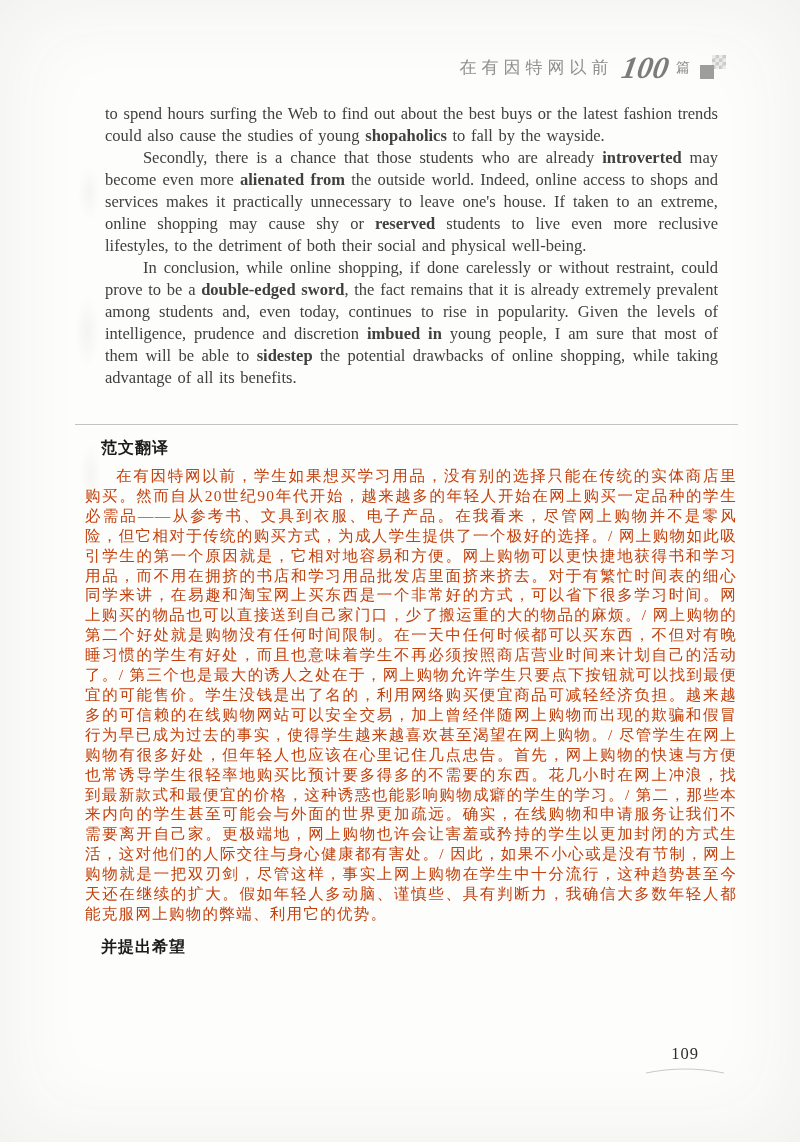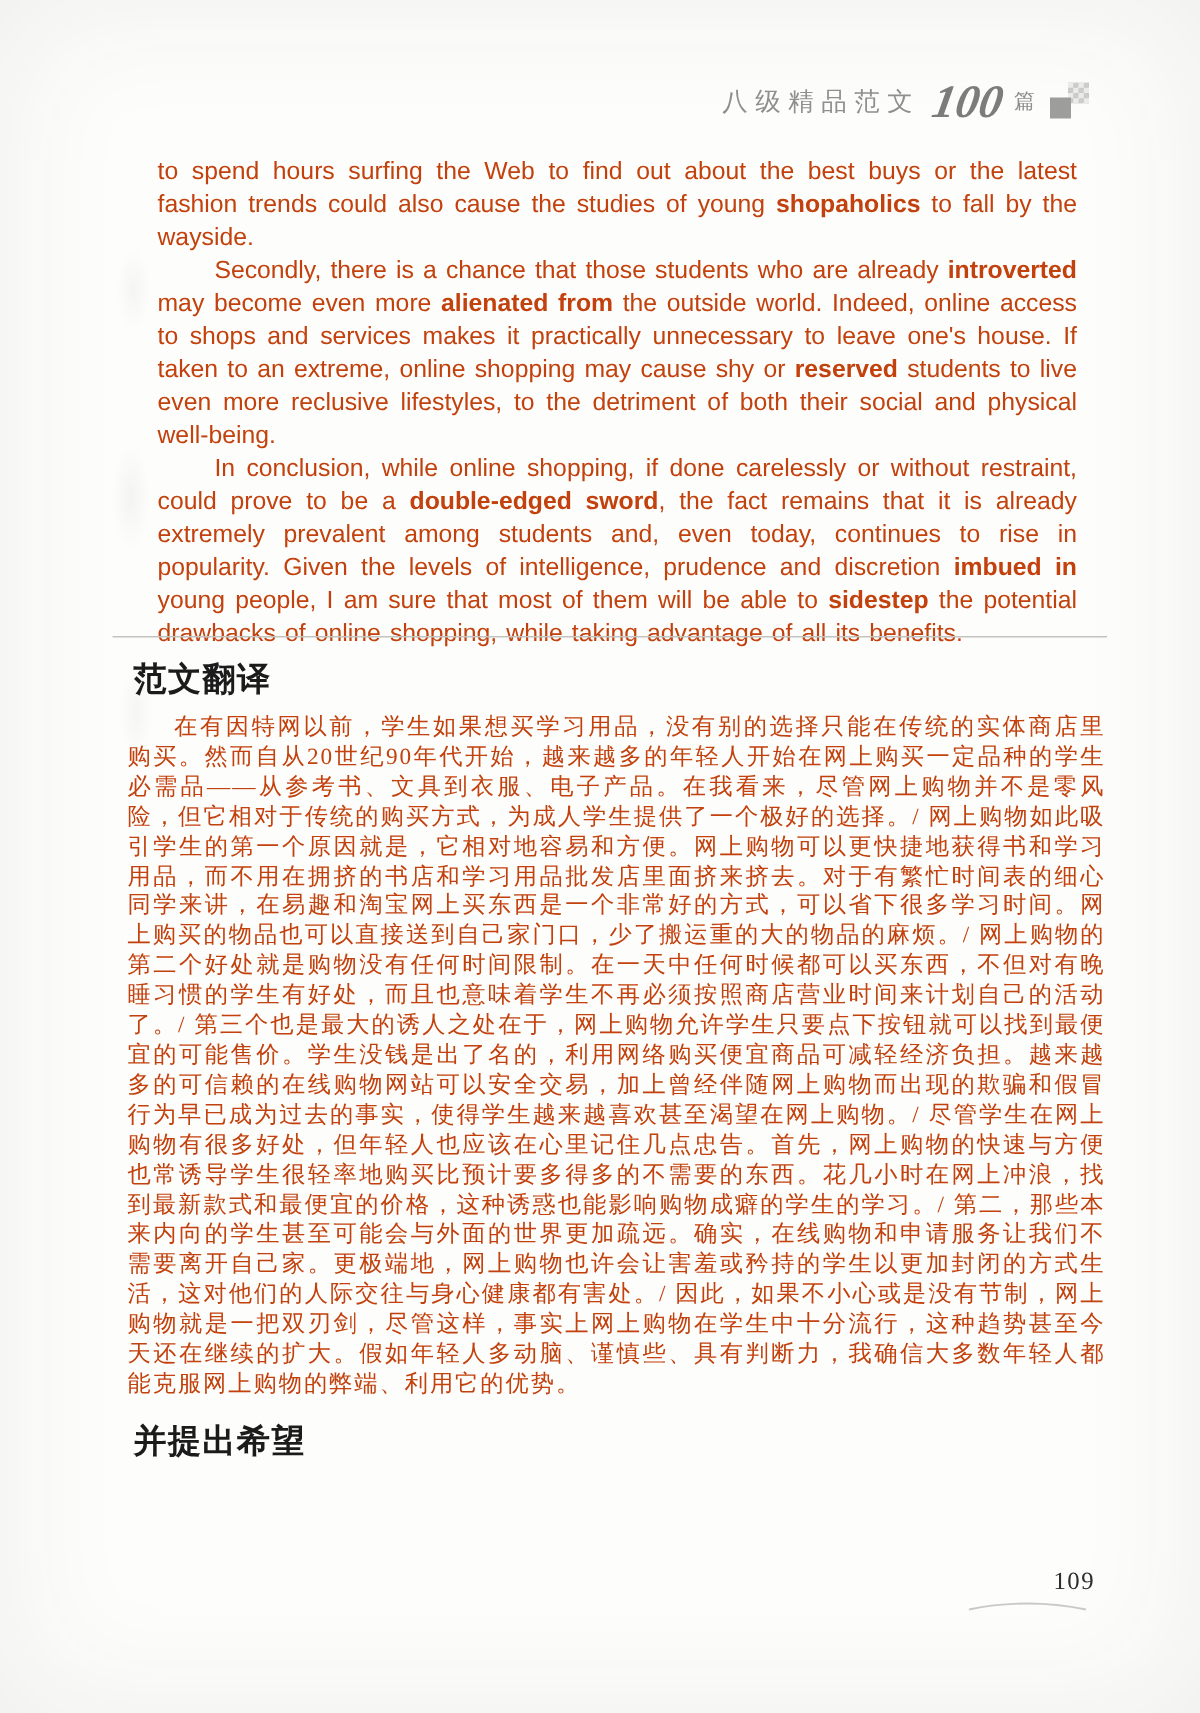--- a/index.html
+++ b/index.html
@@ -78,26 +78,26 @@
     height: 14px;
     background: #9d9d9b;
   }
 
   
   .essay {
     position: absolute;
     left: 105px;
     top: 103px;
     width: 613px;
-    font-family: Liberation Sans, sans-serif;
+    font-family: Liberation Serif, serif;
     font-size: 16.5px;
     line-height: 22px;
     text-align: justify;
     word-spacing: 1.5px;
-    color: #c2410c;
+    color: #404040;
   }
   .essay p { margin: 0; }
   .essay p.indent { text-indent: 2.3em; }
   .essay b { font-weight: bold; }
 
   
   .divider {
     position: absolute;
     left: 75px;
     top: 424px;
@@ -106,23 +106,23 @@
   }
 
   
   .lower {
     position: absolute;
     left: 85px;
     top: 438px;
     width: 652px;
   }
   .section h2 {
-    margin: 0 0 7px 4px;
+    margin: 0 0 7px 16px;
     font-family: "Liberation Sans", sans-serif;
-    font-size: 22px;
+    font-size: 16px;
     font-weight: bold;
     color: #1b1b1b;
     letter-spacing: 1px;
   }
   .section .sec-body p {
     margin: 0;
     font-family: "Liberation Serif", serif;
     font-size: 15.5px;
     line-height: 19.9px;
     letter-spacing: 1.3px;
@@ -131,21 +131,21 @@
     color: #c2410c;
   }
   .section + .section { margin-top: 13px; }
 
   
   .folio {
     position: absolute;
     left: 640px;
     top: 1044px;
     width: 90px;
-    text-align: right;
+    text-align: center;
   }
   .folio .num {
     font-family: "Liberation Serif", serif;
     font-size: 16.5px;
     color: #2d2d2d;
     letter-spacing: 1px;
   }
   .folio svg { display: block; margin: 1px auto 0 auto; }
 
   
@@ -163,21 +163,21 @@
   }
 </style>
 </head>
 <body>
 
 <div class="page">
 
   <div class="ghost"></div>
 
   <div class="running-head">
-    <span class="series-title">八级精品范文</span>
+    <span class="series-title">在有因特网以前</span>
     <span class="series-number">100</span>
     <span class="series-unit">篇</span>
     <span class="logo-squares">
       <span class="sq-light"></span>
       <span class="sq-dark"></span>
     </span>
   </div>
 
   <div class="essay">
       <p><span>to spend hours surfing the Web to find out about the best buys or the latest fashion trends could also cause the studies of young </span><b>shopaholics</b><span> to fall by the wayside.</span></p>

